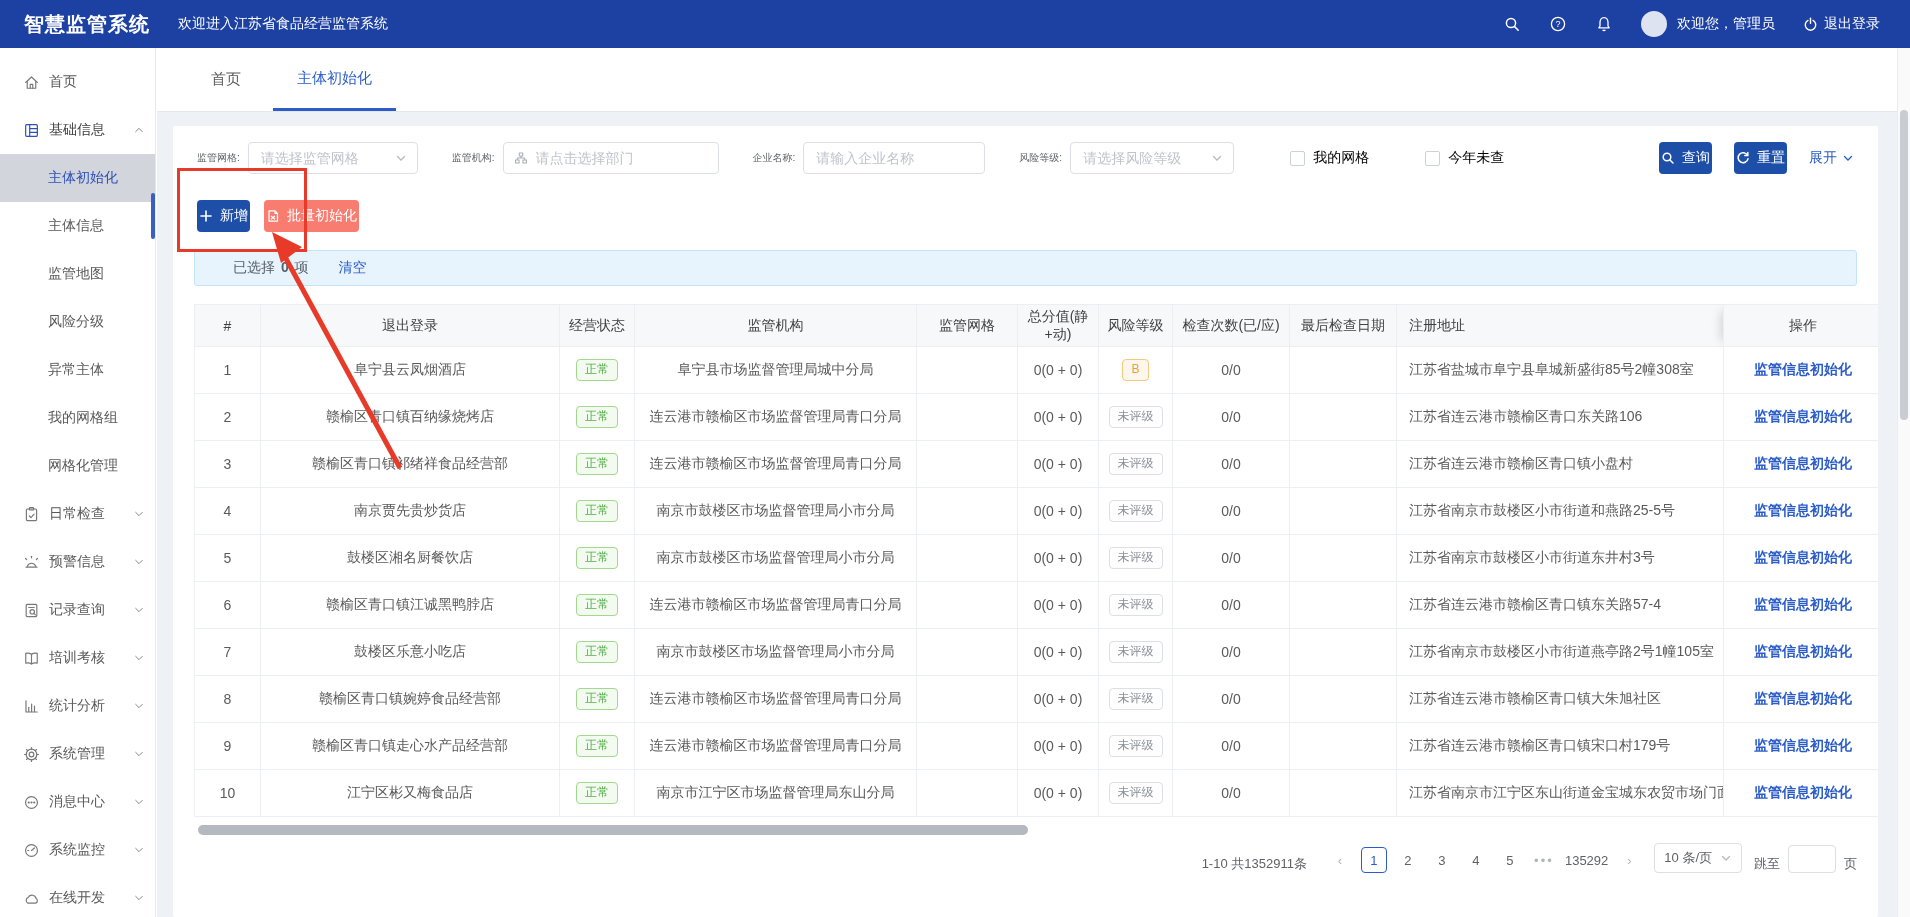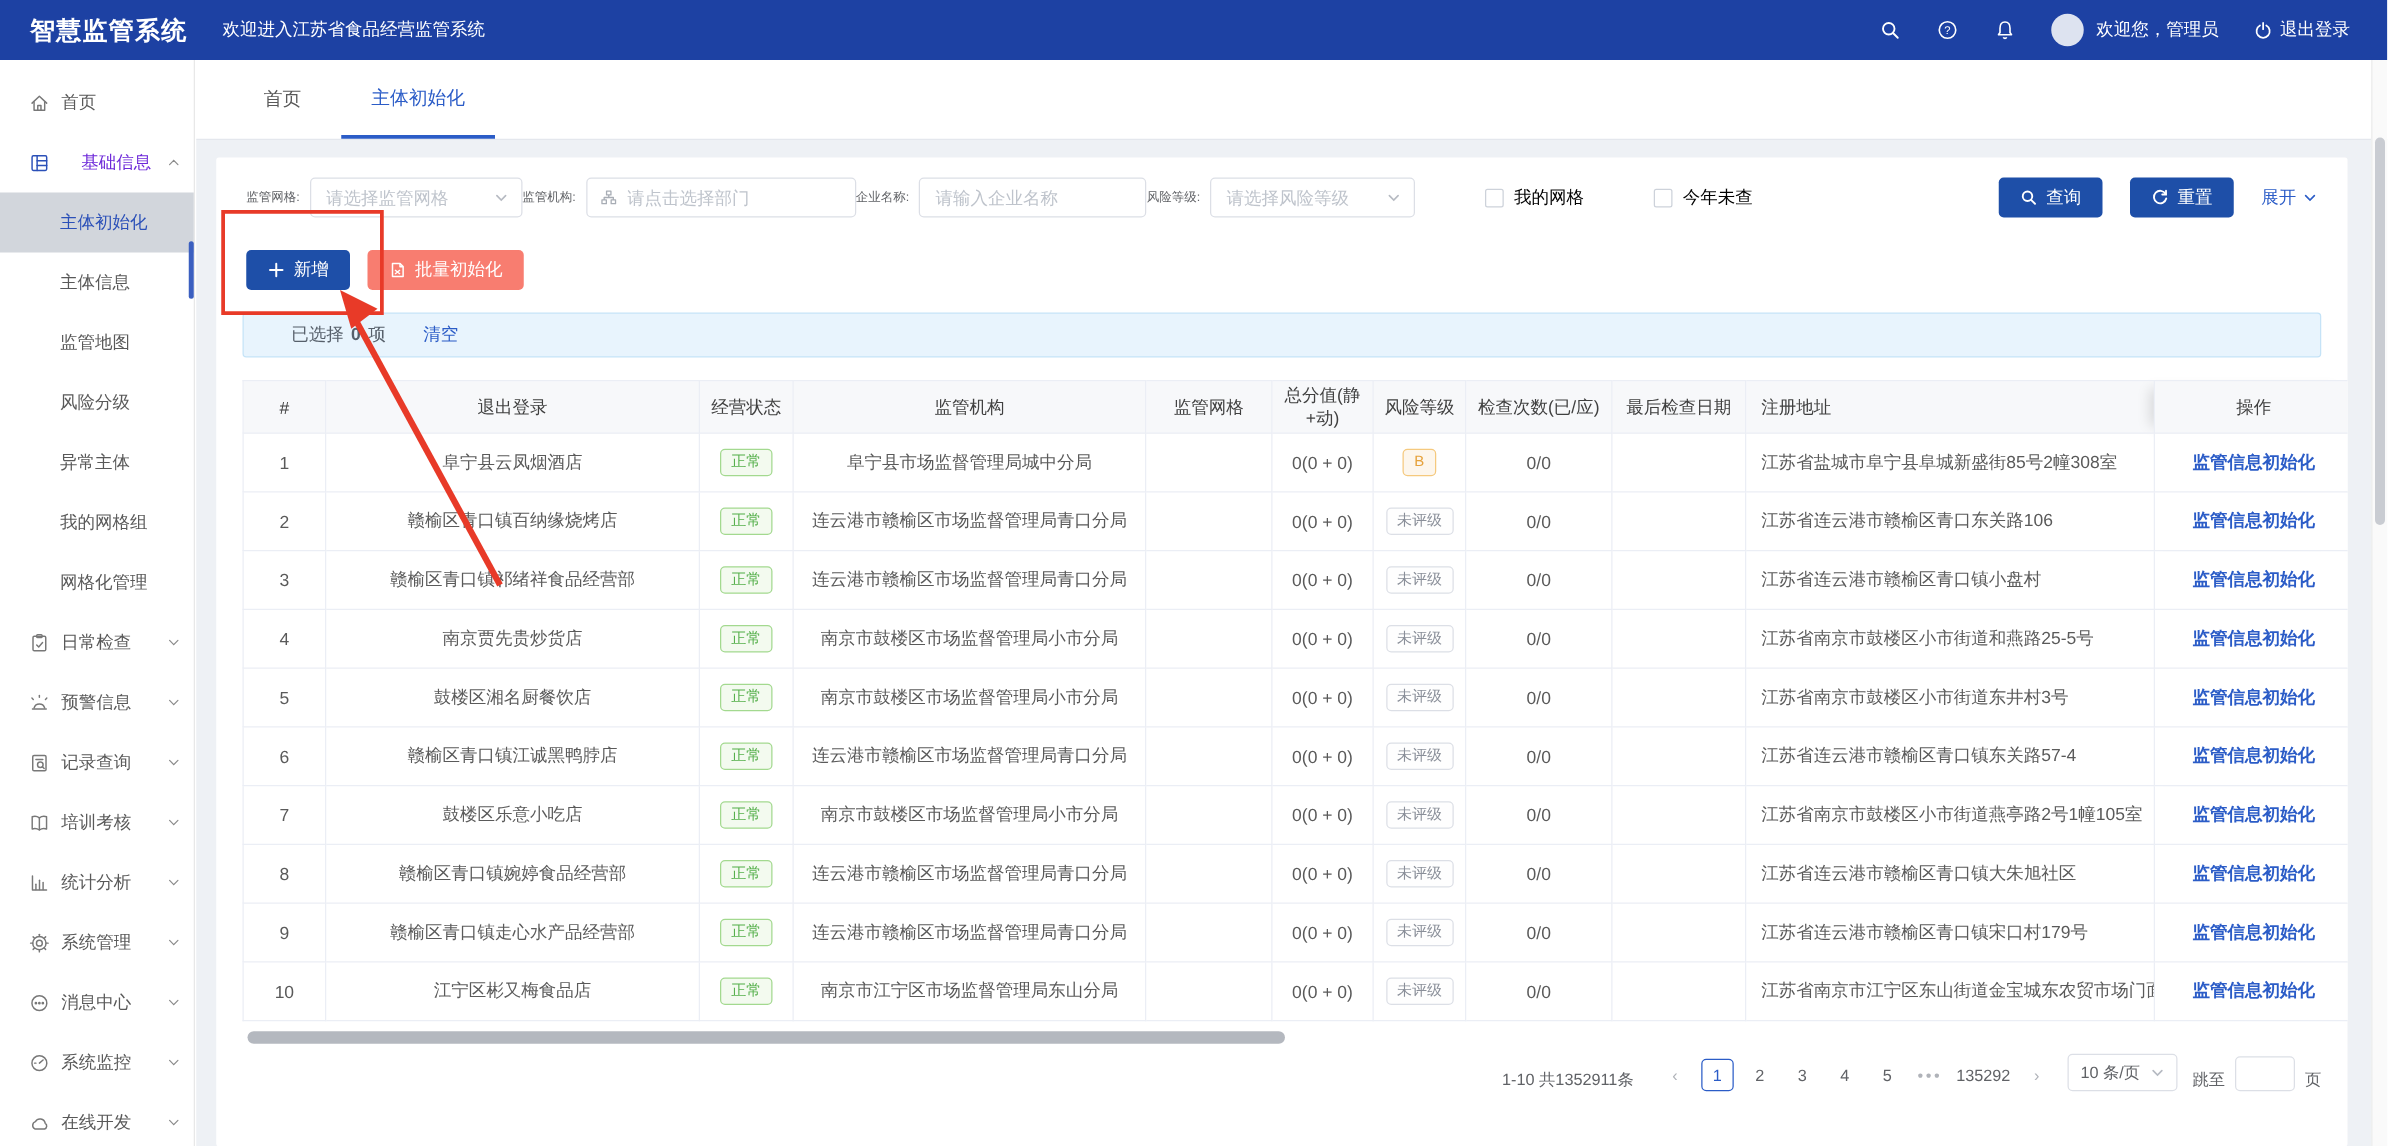--- a/index.html
+++ b/index.html
@@ -17,21 +17,21 @@
   .user-wrap{display:flex;align-items:center;gap:10px;font-size:14px;}
   .logout{display:flex;align-items:center;gap:6px;font-size:14px;cursor:pointer;}
 
   
   .sidebar{position:absolute;top:48px;left:0;width:156px;bottom:0;background:#fff;border-right:1px solid #e8e8e8;padding-top:10px;box-sizing:border-box;z-index:2;}
   .side-item{height:48px;display:flex;align-items:center;font-size:14px;color:#595959;padding-left:23px;position:relative;cursor:pointer;box-sizing:border-box;}
   .side-item .mi{width:17px;height:17px;margin-right:9px;color:#787878;flex:none;display:inline-flex;}
   .side-item .mi svg{width:100%;height:100%;}
   .side-item.l2{padding-left:48px;}
   .side-item.active{background:#d2d6dc;color:#2b50b8;}
-  .side-item.parent{color:#6d28d9;gap:16px;}
+  .side-item.parent{color:#404040;}
   .side-item.parent .mi{color:#2b50b8;}
   .side-item .arrow{position:absolute;right:11px;top:50%;margin-top:-5px;width:10px;height:10px;color:#8c8c8c;display:inline-flex;}
   .side-item .arrow svg{width:100%;height:100%;}
   .sb-thumb{position:absolute;right:0;top:145px;width:4px;height:46px;background:#3b5fc0;border-radius:2px;}
 
   
   .main{position:absolute;left:157px;top:48px;right:0;bottom:0;}
   .tabbar{height:64px;background:#fff;border-bottom:1px solid #e4e7ed;display:flex;align-items:stretch;padding-left:44px;box-sizing:border-box;}
   .tab{font-size:15px;color:#5a5a5a;display:flex;align-items:center;padding:0 10px;margin-right:22px;cursor:pointer;box-sizing:border-box;}
   .tab.active{color:#2b5cc7;border-bottom:3px solid #2b5cc7;padding:0 24px;}
@@ -41,25 +41,25 @@
   
   .filter-row{display:flex;align-items:center;padding:16px 24px 0;}
   .f-label{font-size:10px;color:#606266;margin-right:8px;white-space:nowrap;}
   .f-box{height:32px;border:1px solid #dcdfe6;border-radius:4px;display:flex;align-items:center;padding:0 10px;background:#fff;box-sizing:border-box;}
   .f-box input{border:none;outline:none;width:100%;font-size:14px;color:#606266;background:transparent;}
   .f-box input::placeholder{color:#bfc4cc;}
   .f-caret{width:12px;height:12px;color:#b6bac2;flex:none;display:inline-flex;}
   .f-caret svg,.ck-box svg{width:100%;height:100%;}
   .dept-ic{width:14px;height:14px;color:#a8adb5;margin-right:6px;flex:none;display:inline-flex;}
   .dept-ic svg{width:100%;height:100%;}
-  .gap1{}
+  .gap1{margin-left:34px;}
   .ckb{display:flex;align-items:center;margin-left:56px;font-size:14px;color:#000000;cursor:pointer;white-space:nowrap;}
   .ck-box{width:15px;height:15px;border:1px solid #cdd2da;border-radius:2px;margin-right:8px;background:#fff;box-sizing:border-box;}
   .f-btns{margin-left:auto;display:flex;align-items:center;gap:22px;}
-  .btn{height:32px;border-radius:4px;display:inline-flex;align-items:center;gap:7px;font-size:14px;color:#fff;padding:0 17px;cursor:pointer;border:none;white-space:nowrap;}
+  .btn{height:32px;border-radius:4px;display:inline-flex;align-items:center;gap:7px;font-size:14px;color:#fff;padding:0 2px;cursor:pointer;border:none;white-space:nowrap;}
   .btn .bic{width:14px;height:14px;display:inline-flex;}
   .btn .bic svg{width:100%;height:100%;}
   .btn-primary{background:#1e4fa8;}
   .btn-danger{background:#f87d70;}
   .expand-link{color:#2b5cc7;font-size:14px;display:flex;align-items:center;gap:5px;cursor:pointer;white-space:nowrap;}
   .expand-link .f-caret{color:#2b5cc7;}
 
   
   .action-row{margin:26px 0 0 24px;display:flex;gap:14px;}
 

